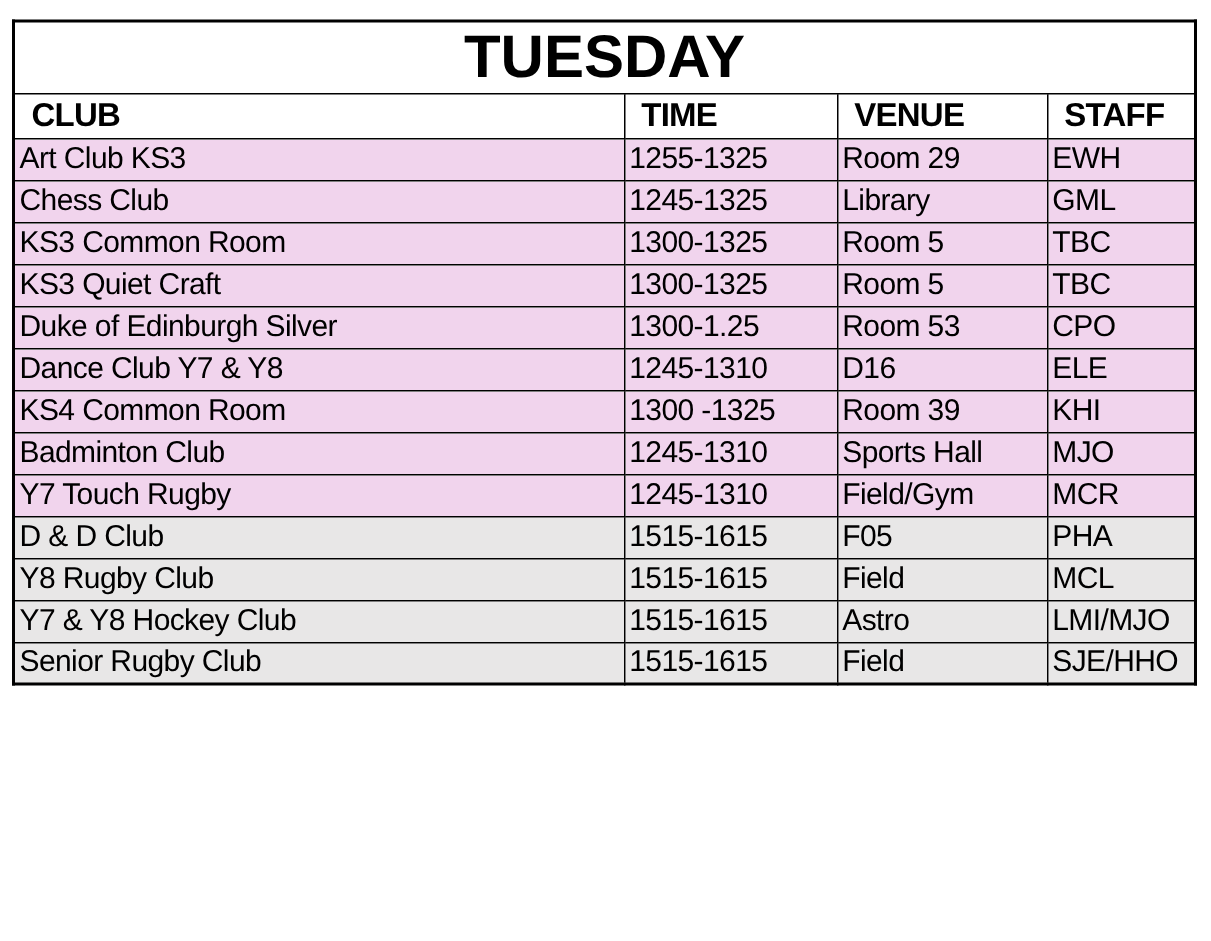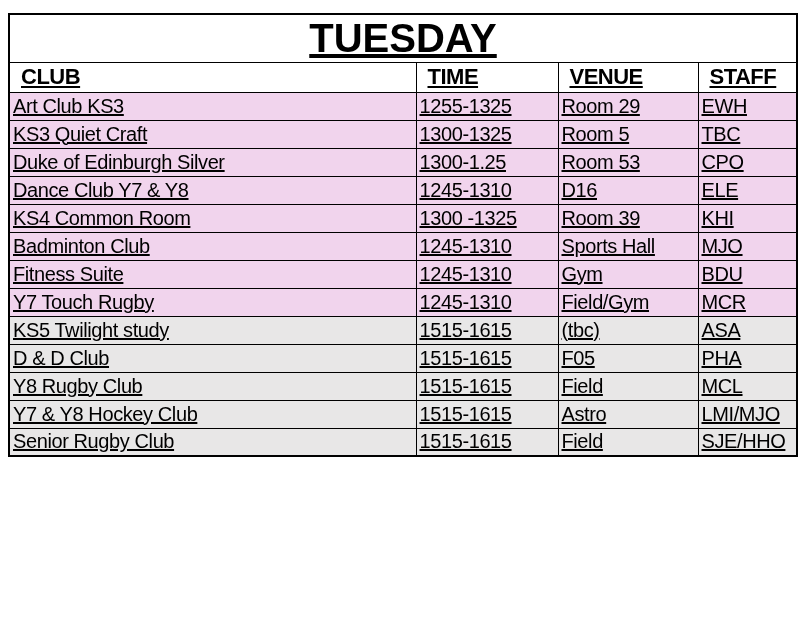--- a/index.html
+++ b/index.html
@@ -15,21 +15,20 @@
     padding: 0;
     background: var(--page-bg);
     font-family: "Liberation Sans", sans-serif;
     color: var(--text-color);
   }
   .page {
     width: 649px;
     height: 627px;
     padding: 13px 0 0 8px;
     background: var(--page-bg);
-    text-decoration: underline;
   }
   table.schedule {
     border-collapse: collapse;
     table-layout: fixed;
     width: 788px;
     border: 2px solid var(--border-color);
   }
   col.c-club  { width: 407px; }
   col.c-time  { width: 142px; }
   col.c-venue { width: 140px; }
@@ -89,20 +88,32 @@
       </tr>
     </thead>
     <tbody id="rows-body">
         <tr class="data-row lunch">
           <td>Art Club KS3</td>
           <td>1255-1325</td>
           <td>Room 29</td>
           <td>EWH</td>
         </tr>
         <tr class="data-row lunch">
+          <td>Chess Club</td>
+          <td>1245-1325</td>
+          <td>Library</td>
+          <td>GML</td>
+        </tr>
+        <tr class="data-row lunch">
+          <td>KS3 Common Room</td>
+          <td>1300-1325</td>
+          <td>Room 5</td>
+          <td>TBC</td>
+        </tr>
+        <tr class="data-row lunch">
           <td>KS3 Quiet Craft</td>
           <td>1300-1325</td>
           <td>Room 5</td>
           <td>TBC</td>
         </tr>
         <tr class="data-row lunch">
           <td>Duke of Edinburgh Silver</td>
           <td>1300-1.25</td>
           <td>Room 53</td>
           <td>CPO</td>
@@ -119,36 +130,24 @@
           <td>Room 39</td>
           <td>KHI</td>
         </tr>
         <tr class="data-row lunch">
           <td>Badminton Club</td>
           <td>1245-1310</td>
           <td>Sports Hall</td>
           <td>MJO</td>
         </tr>
         <tr class="data-row lunch">
-          <td>Fitness Suite</td>
-          <td>1245-1310</td>
-          <td>Gym</td>
-          <td>BDU</td>
-        </tr>
-        <tr class="data-row lunch">
           <td>Y7 Touch Rugby</td>
           <td>1245-1310</td>
           <td>Field/Gym</td>
           <td>MCR</td>
-        </tr>
-        <tr class="data-row afterschool">
-          <td>KS5 Twilight study</td>
-          <td>1515-1615</td>
-          <td>(tbc)</td>
-          <td>ASA</td>
         </tr>
         <tr class="data-row afterschool">
           <td>D &amp; D Club</td>
           <td>1515-1615</td>
           <td>F05</td>
           <td>PHA</td>
         </tr>
         <tr class="data-row afterschool">
           <td>Y8 Rugby Club</td>
           <td>1515-1615</td>

